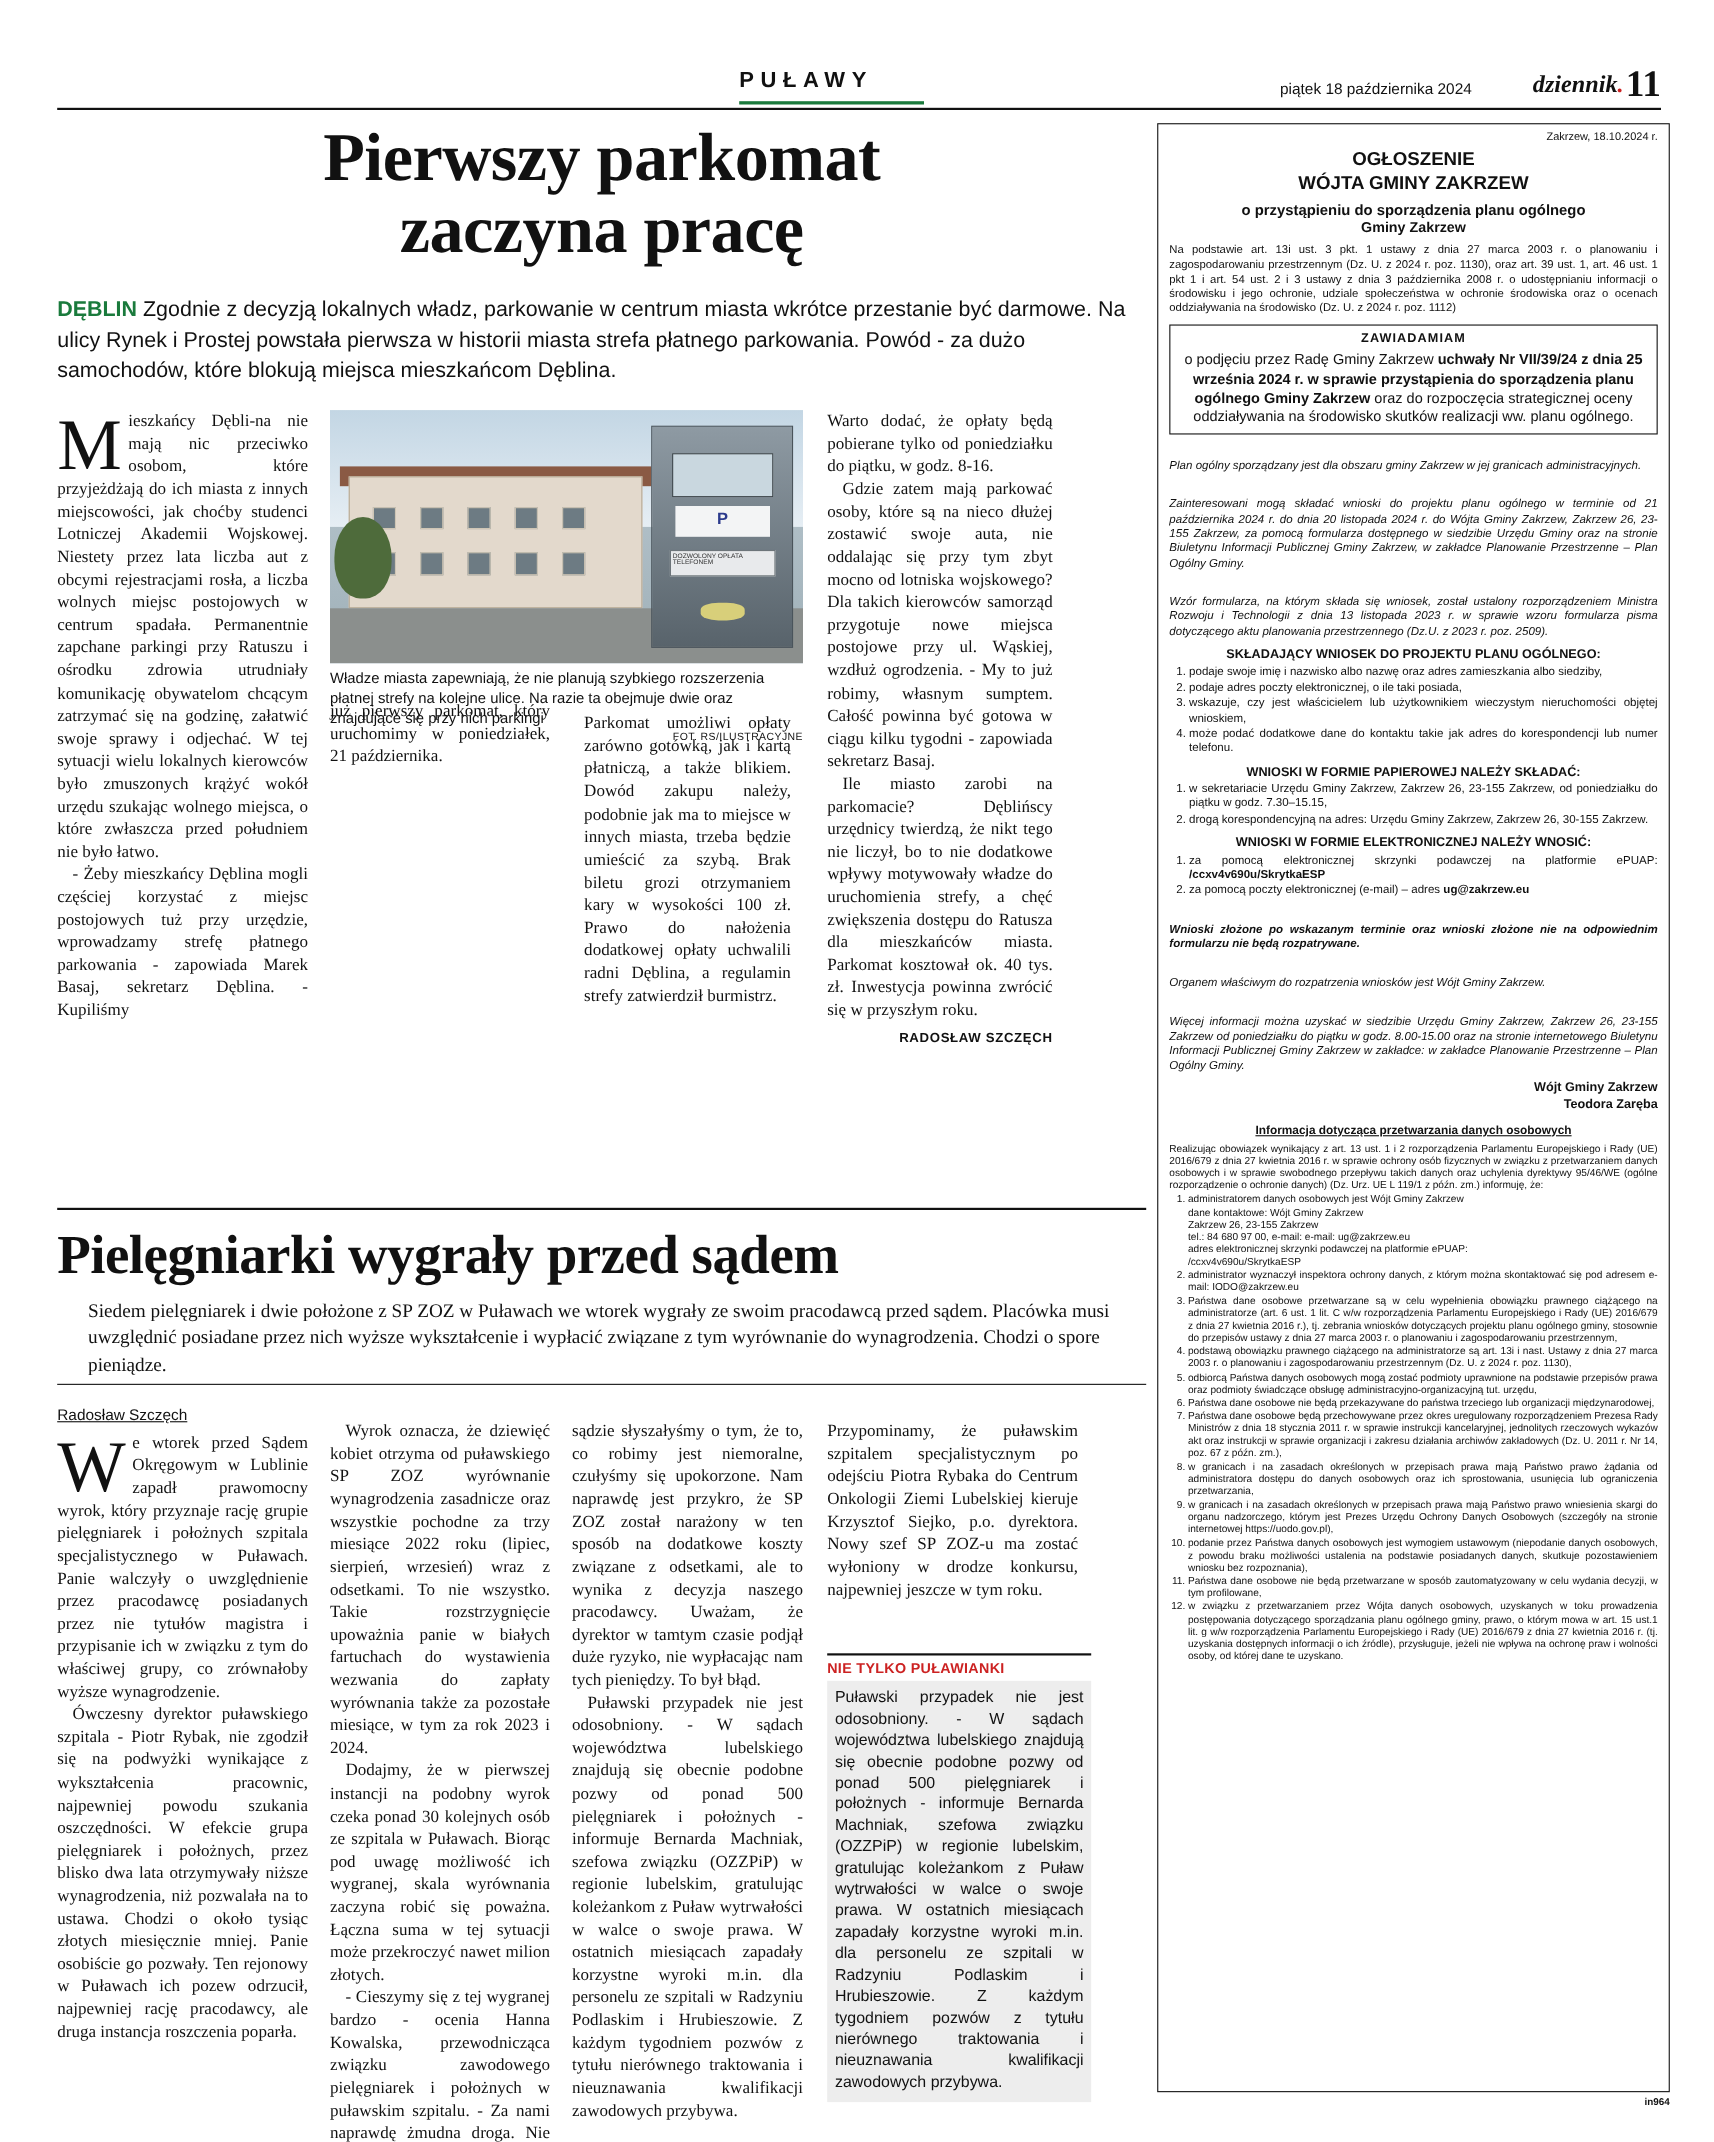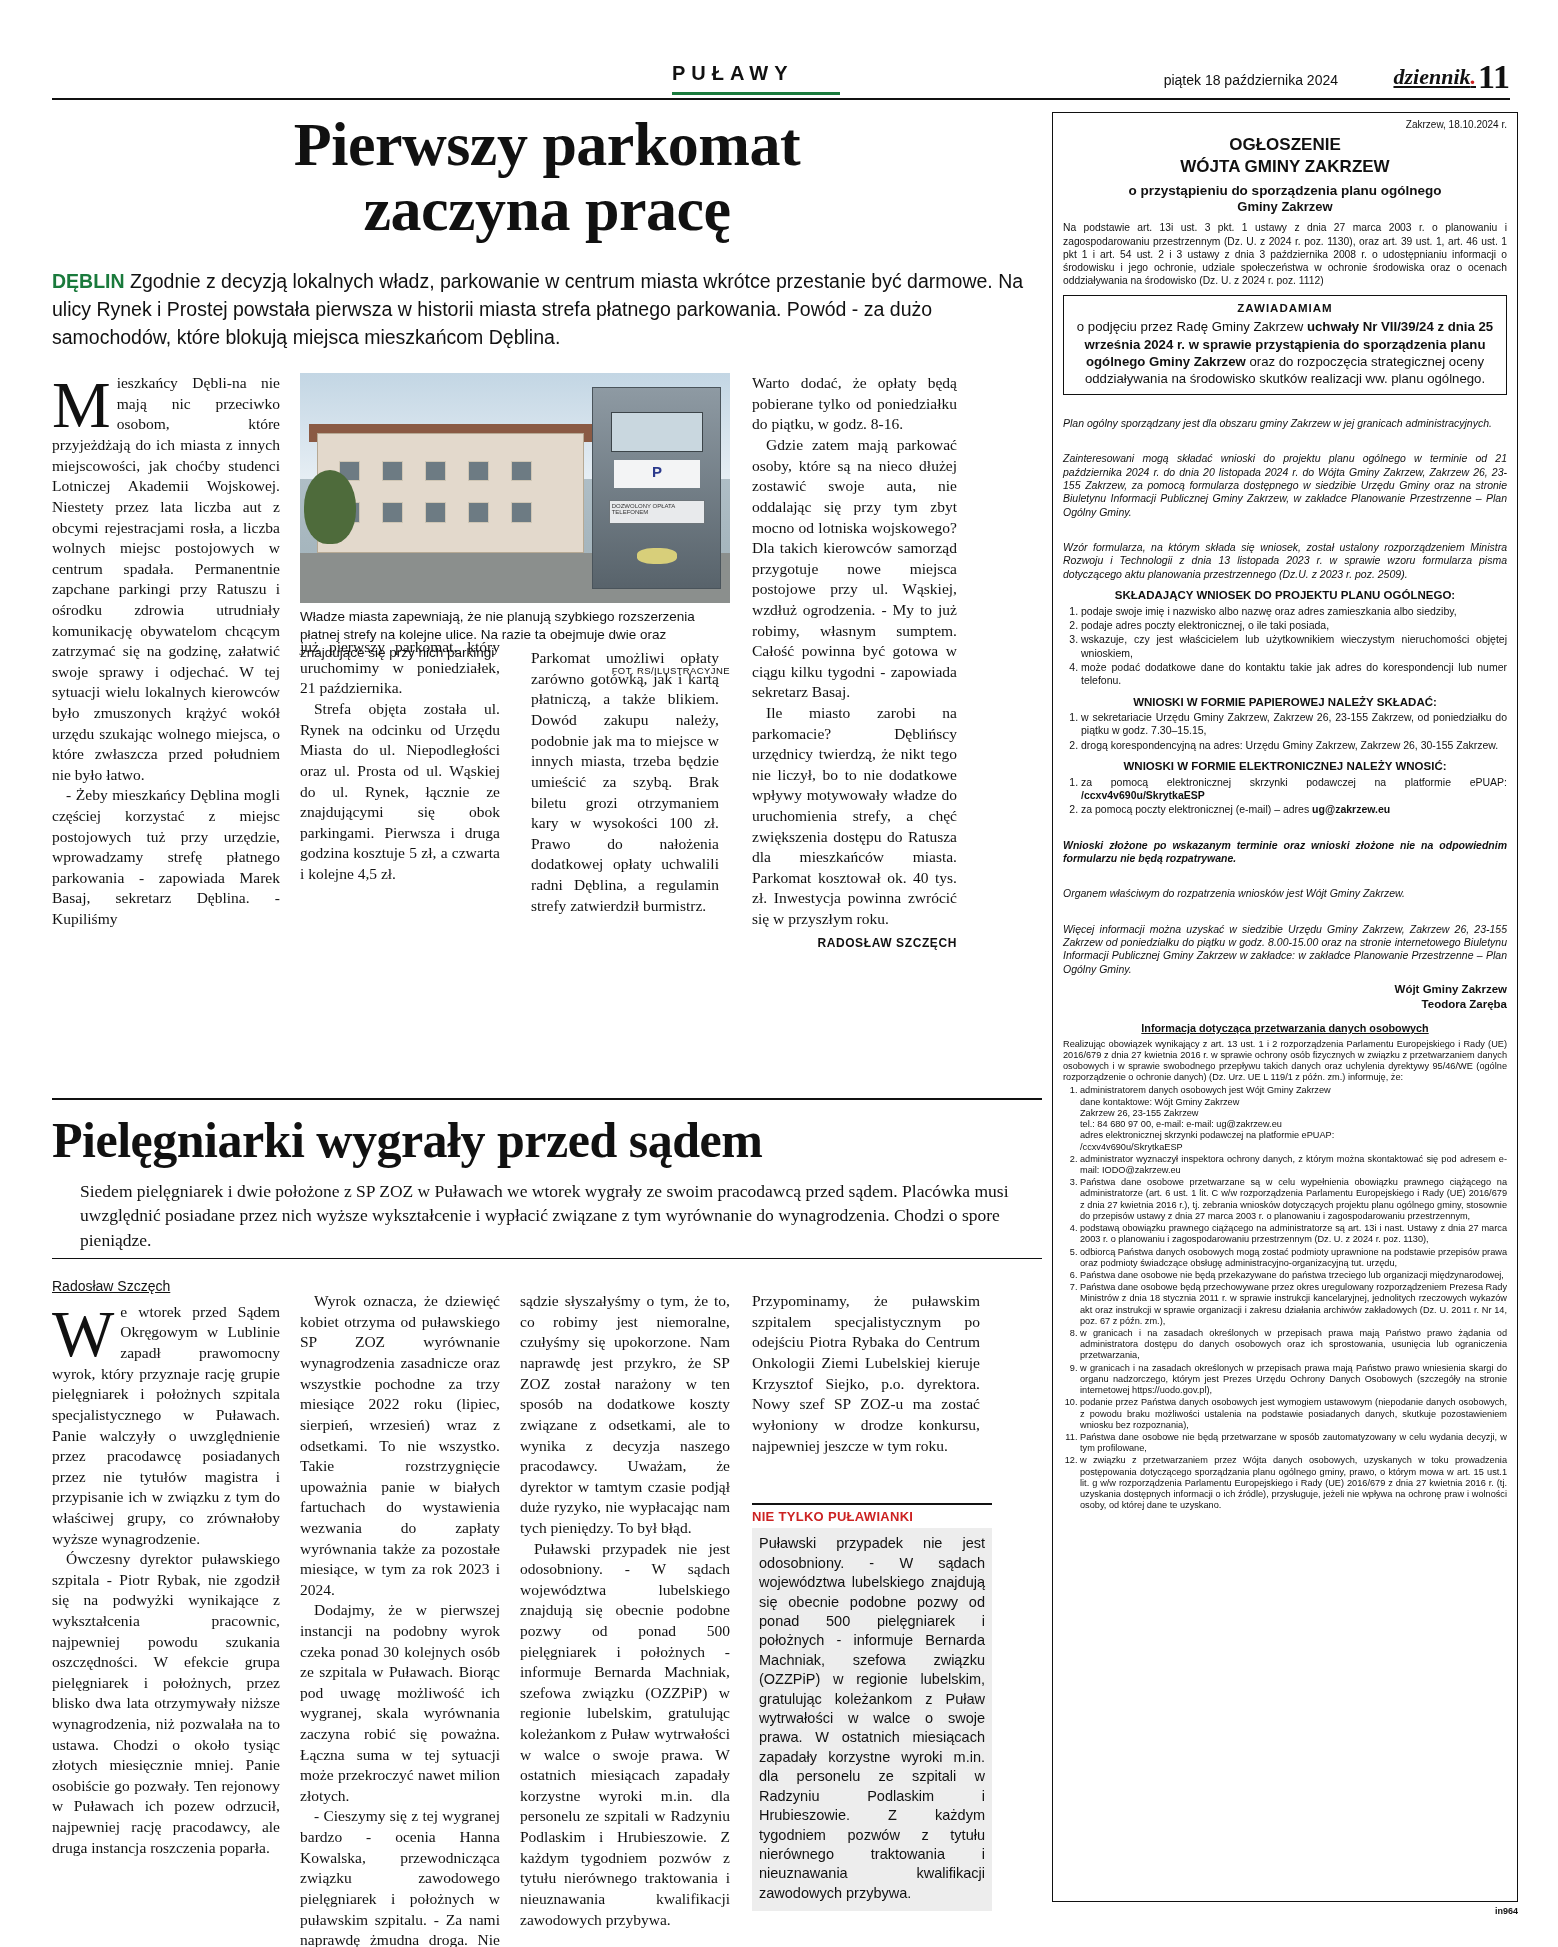--- a/index.html
+++ b/index.html
@@ -48,21 +48,20 @@
     font-size: 14px;
     color: #111;
   }
   .mh-logo {
     position: absolute; right: 34px; top: 2px;
     font-family: "Liberation Serif", serif;
     font-style: italic;
     font-weight: bold;
     font-size: 22px;
     color: #111;
-    text-decoration: underline;
   }
   .mh-logo .dot { color: #cc2222; }
   .mh-pageno {
     position: absolute; right: 0; top: -4px;
     font-family: "Liberation Serif", serif;
     font-weight: bold;
     font-size: 34px;
     color: #111;
   }
 
@@ -404,21 +403,20 @@
 
       <div style="position:absolute;left:0;top:0;width:228px;font-size:15.5px;line-height:1.33;text-align:justify;hyphens:auto;">
         <p style="margin:0;text-indent:0;">
           <span class="dropcap">M</span><span>ieszkańcy Dębli-na nie mają nic przeciwko osobom, które przyjeżdżają do ich miasta z innych miejscowości, jak choćby studenci Lotniczej Akademii Wojskowej. Niestety przez lata liczba aut z obcymi rejestracjami rosła, a liczba wolnych miejsc postojowych w centrum spadała. Permanentnie zapchane parkingi przy Ratuszu i ośrodku zdrowia utrudniały komunikację obywatelom chcącym zatrzymać się na godzinę, załatwić swoje sprawy i odjechać. W tej sytuacji wielu lokalnych kierowców było zmuszonych krążyć wokół urzędu szukając wolnego miejsca, o które zwłaszcza przed południem nie było łatwo.</span>
         </p>
         <p style="margin:0;text-indent:14px;">- Żeby mieszkańcy Dęblina mogli częściej korzystać z miejsc postojowych tuż przy urzędzie, wprowadzamy strefę płatnego parkowania - zapowiada Marek Basaj, sekretarz Dęblina. - Kupiliśmy</p>
       </div>
 
       <div style="position:absolute;left:248px;top:264px;width:200px;font-size:15.5px;line-height:1.33;text-align:justify;hyphens:auto;">
         <p style="margin:0;text-indent:0;">już pierwszy parkomat, który uruchomimy w poniedziałek, 21 października.</p>
-        <p style="margin:0;text-indent:14px;">Strefa objęta została ul. Rynek na odcinku od Urzędu Miasta do ul. Niepodległości oraz ul. Prosta od ul. Wąskiej do ul. Rynek, łącznie ze znajdującymi się obok parkingami. Pierwsza i druga godzina kosztuje 5 zł, a czwarta i kolejne 4,5 zł.</p>
       </div>
 
       <div style="position:absolute;left:468px;top:264px;width:210px;font-size:15.5px;line-height:1.33;text-align:justify;hyphens:auto;">
         <p style="margin:11px;text-indent:0;">Parkomat umożliwi opłaty zarówno gotówką, jak i kartą płatniczą, a także blikiem. Dowód zakupu należy, podobnie jak ma to miejsce w innych miasta, trzeba będzie umieścić za szybą. Brak biletu grozi otrzymaniem kary w wysokości 100 zł. Prawo do nałożenia dodatkowej opłaty uchwalili radni Dęblina, a regulamin strefy zatwierdził burmistrz.</p>
       </div>
 
       <div style="position:absolute;left:700px;top:0;width:205px;font-size:15.5px;line-height:1.33;text-align:justify;hyphens:auto;">
         <p style="margin:0;text-indent:0;">Warto dodać, że opłaty będą pobierane tylko od poniedziałku do piątku, w godz. 8-16.</p>
         <p style="margin:0;text-indent:14px;">Gdzie zatem mają parkować osoby, które są na nieco dłużej zostawić swoje auta, nie oddalając się przy tym zbyt mocno od lotniska wojskowego? Dla takich kierowców samorząd przygotuje nowe miejsca postojowe przy ul. Wąskiej, wzdłuż ogrodzenia. - My to już robimy, własnym sumptem. Całość powinna być gotowa w ciągu kilku tygodni - zapowiada sekretarz Basaj.</p>
         <p style="margin:0;text-indent:14px;">Ile miasto zarobi na parkomacie? Dęblińscy urzędnicy twierdzą, że nikt tego nie liczył, bo to nie dodatkowe wpływy motywowały władze do uruchomienia strefy, a chęć zwiększenia dostępu do Ratusza dla mieszkańców miasta. Parkomat kosztował ok. 40 tys. zł. Inwestycja powinna zwrócić się w przyszłym roku.</p>

